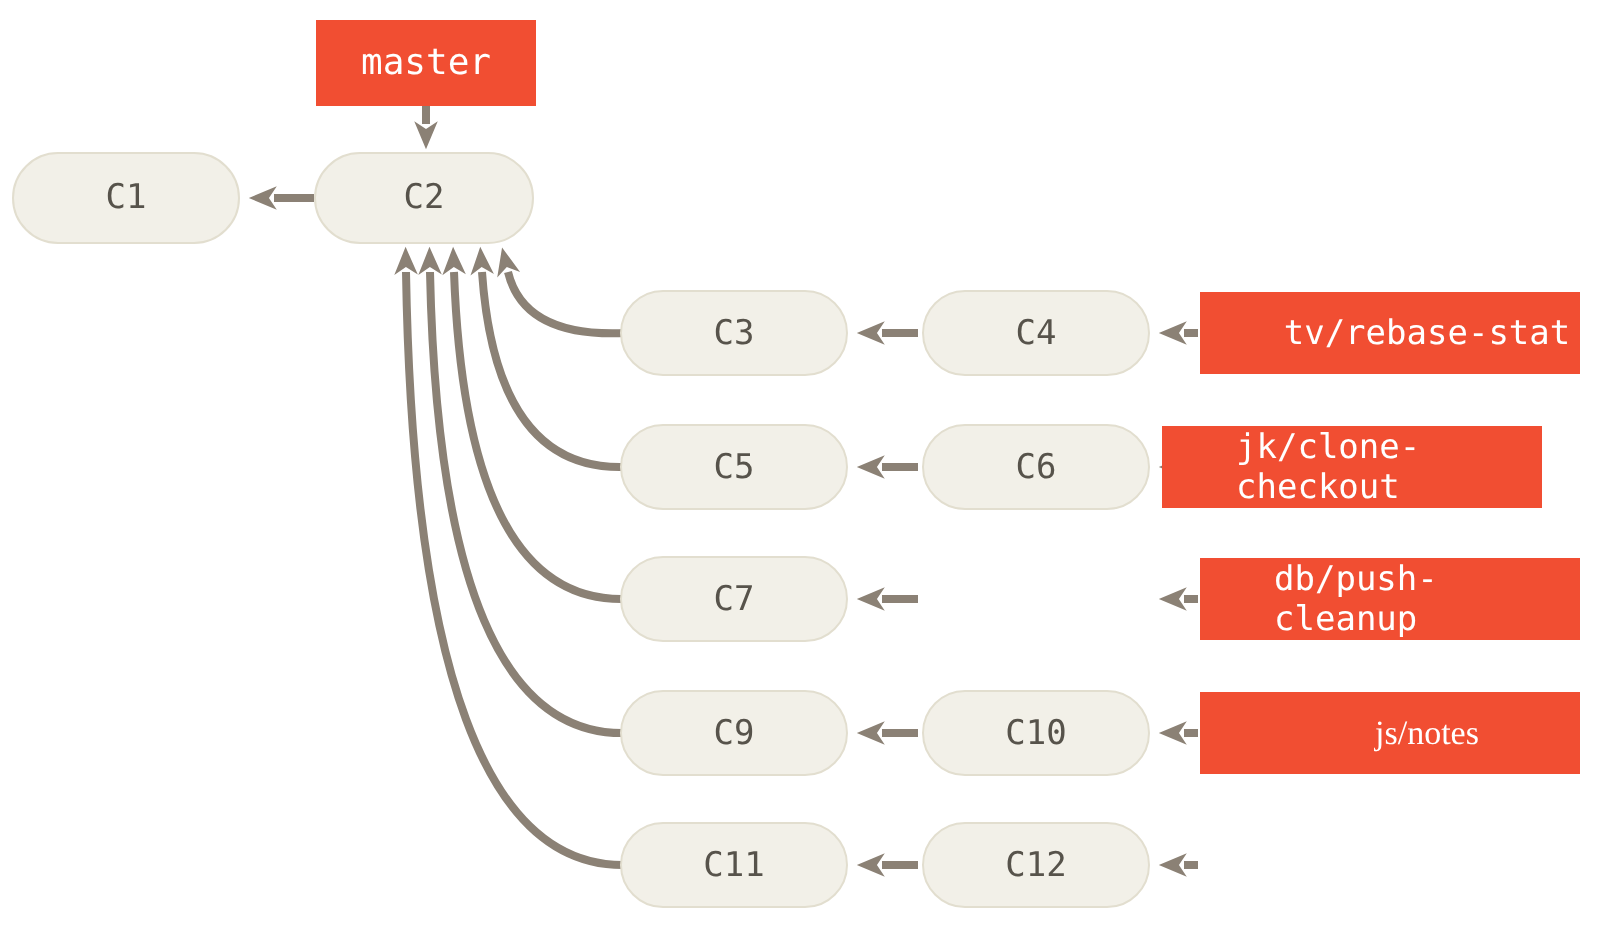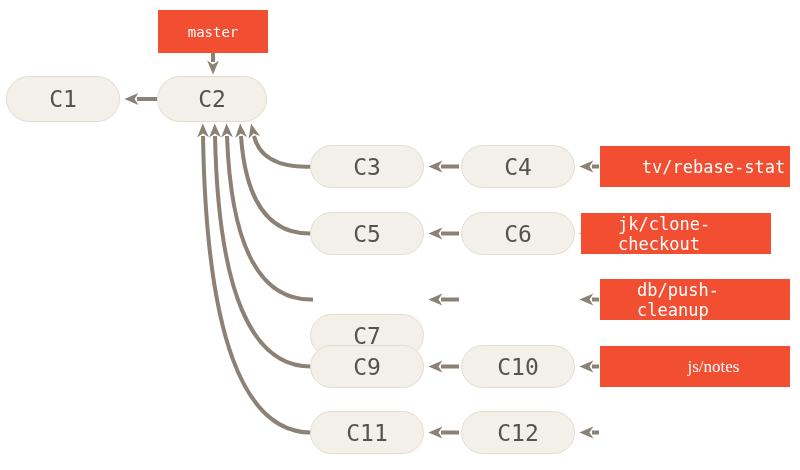--- a/index.html
+++ b/index.html
@@ -38,31 +38,31 @@
     justify-content: center;
     z-index: 2;
   }
   .commit {
     width: 114px;
     height: 46px;
     background: var(--commit-fill);
     border: 1px solid var(--commit-border);
     border-radius: 23px;
     color: var(--commit-text);
-    font-size: 23px;
+    font-size: 17px;
   }
   .commit.small { height: 43px; border-radius: 22px; text-align: right; }
   .branch {
     background: var(--branch-bg);
     color: var(--branch-text);
   }
   .branch.head {
     width: 110px;
     height: 43px;
-    font-size: 14px;
+    font-size: 18px;
   }
   .branch.topic {
     width: 190px;
     height: 41px;
     font-size: 17px;
     padding-left: 37px;
   }
 </style>
 </head>
 <body>
@@ -107,21 +107,21 @@
   <div class="node commit" style="left:157px; top:76px; width:110px;">C2</div>
 
   <div class="node commit small" style="left:310px; top:145px;">C3</div>
   <div class="node commit small" style="left:461px; top:145px;">C4</div>
   <div class="node branch topic" style="left:600px; top:146px;">tv/rebase-stat</div>
 
   <div class="node commit small" style="left:310px; top:212px;">C5</div>
   <div class="node commit small" style="left:461px; top:212px;">C6</div>
   <div class="node branch topic" style="left:581px; top:213px;">jk/clone-checkout</div>
 
-  <div class="node commit small" style="left:310px; top:278px;margin-top:36px;">C7</div>
+  <div class="node commit small" style="left:310px; top:278px;">C7</div>
   <div class="node branch topic" style="left:600px; top:279px;">db/push-cleanup</div>
 
   <div class="node commit small" style="left:310px; top:345px;">C9</div>
   <div class="node commit small" style="left:461px; top:345px;">C10</div>
   <div class="node branch topic" style="left:600px; top:346px;font-family:Liberation Serif, serif;">js/notes</div>
 
   <div class="node commit small" style="left:310px; top:411px;">C11</div>
   <div class="node commit small" style="left:461px; top:411px;">C12</div>
 
 </div>

